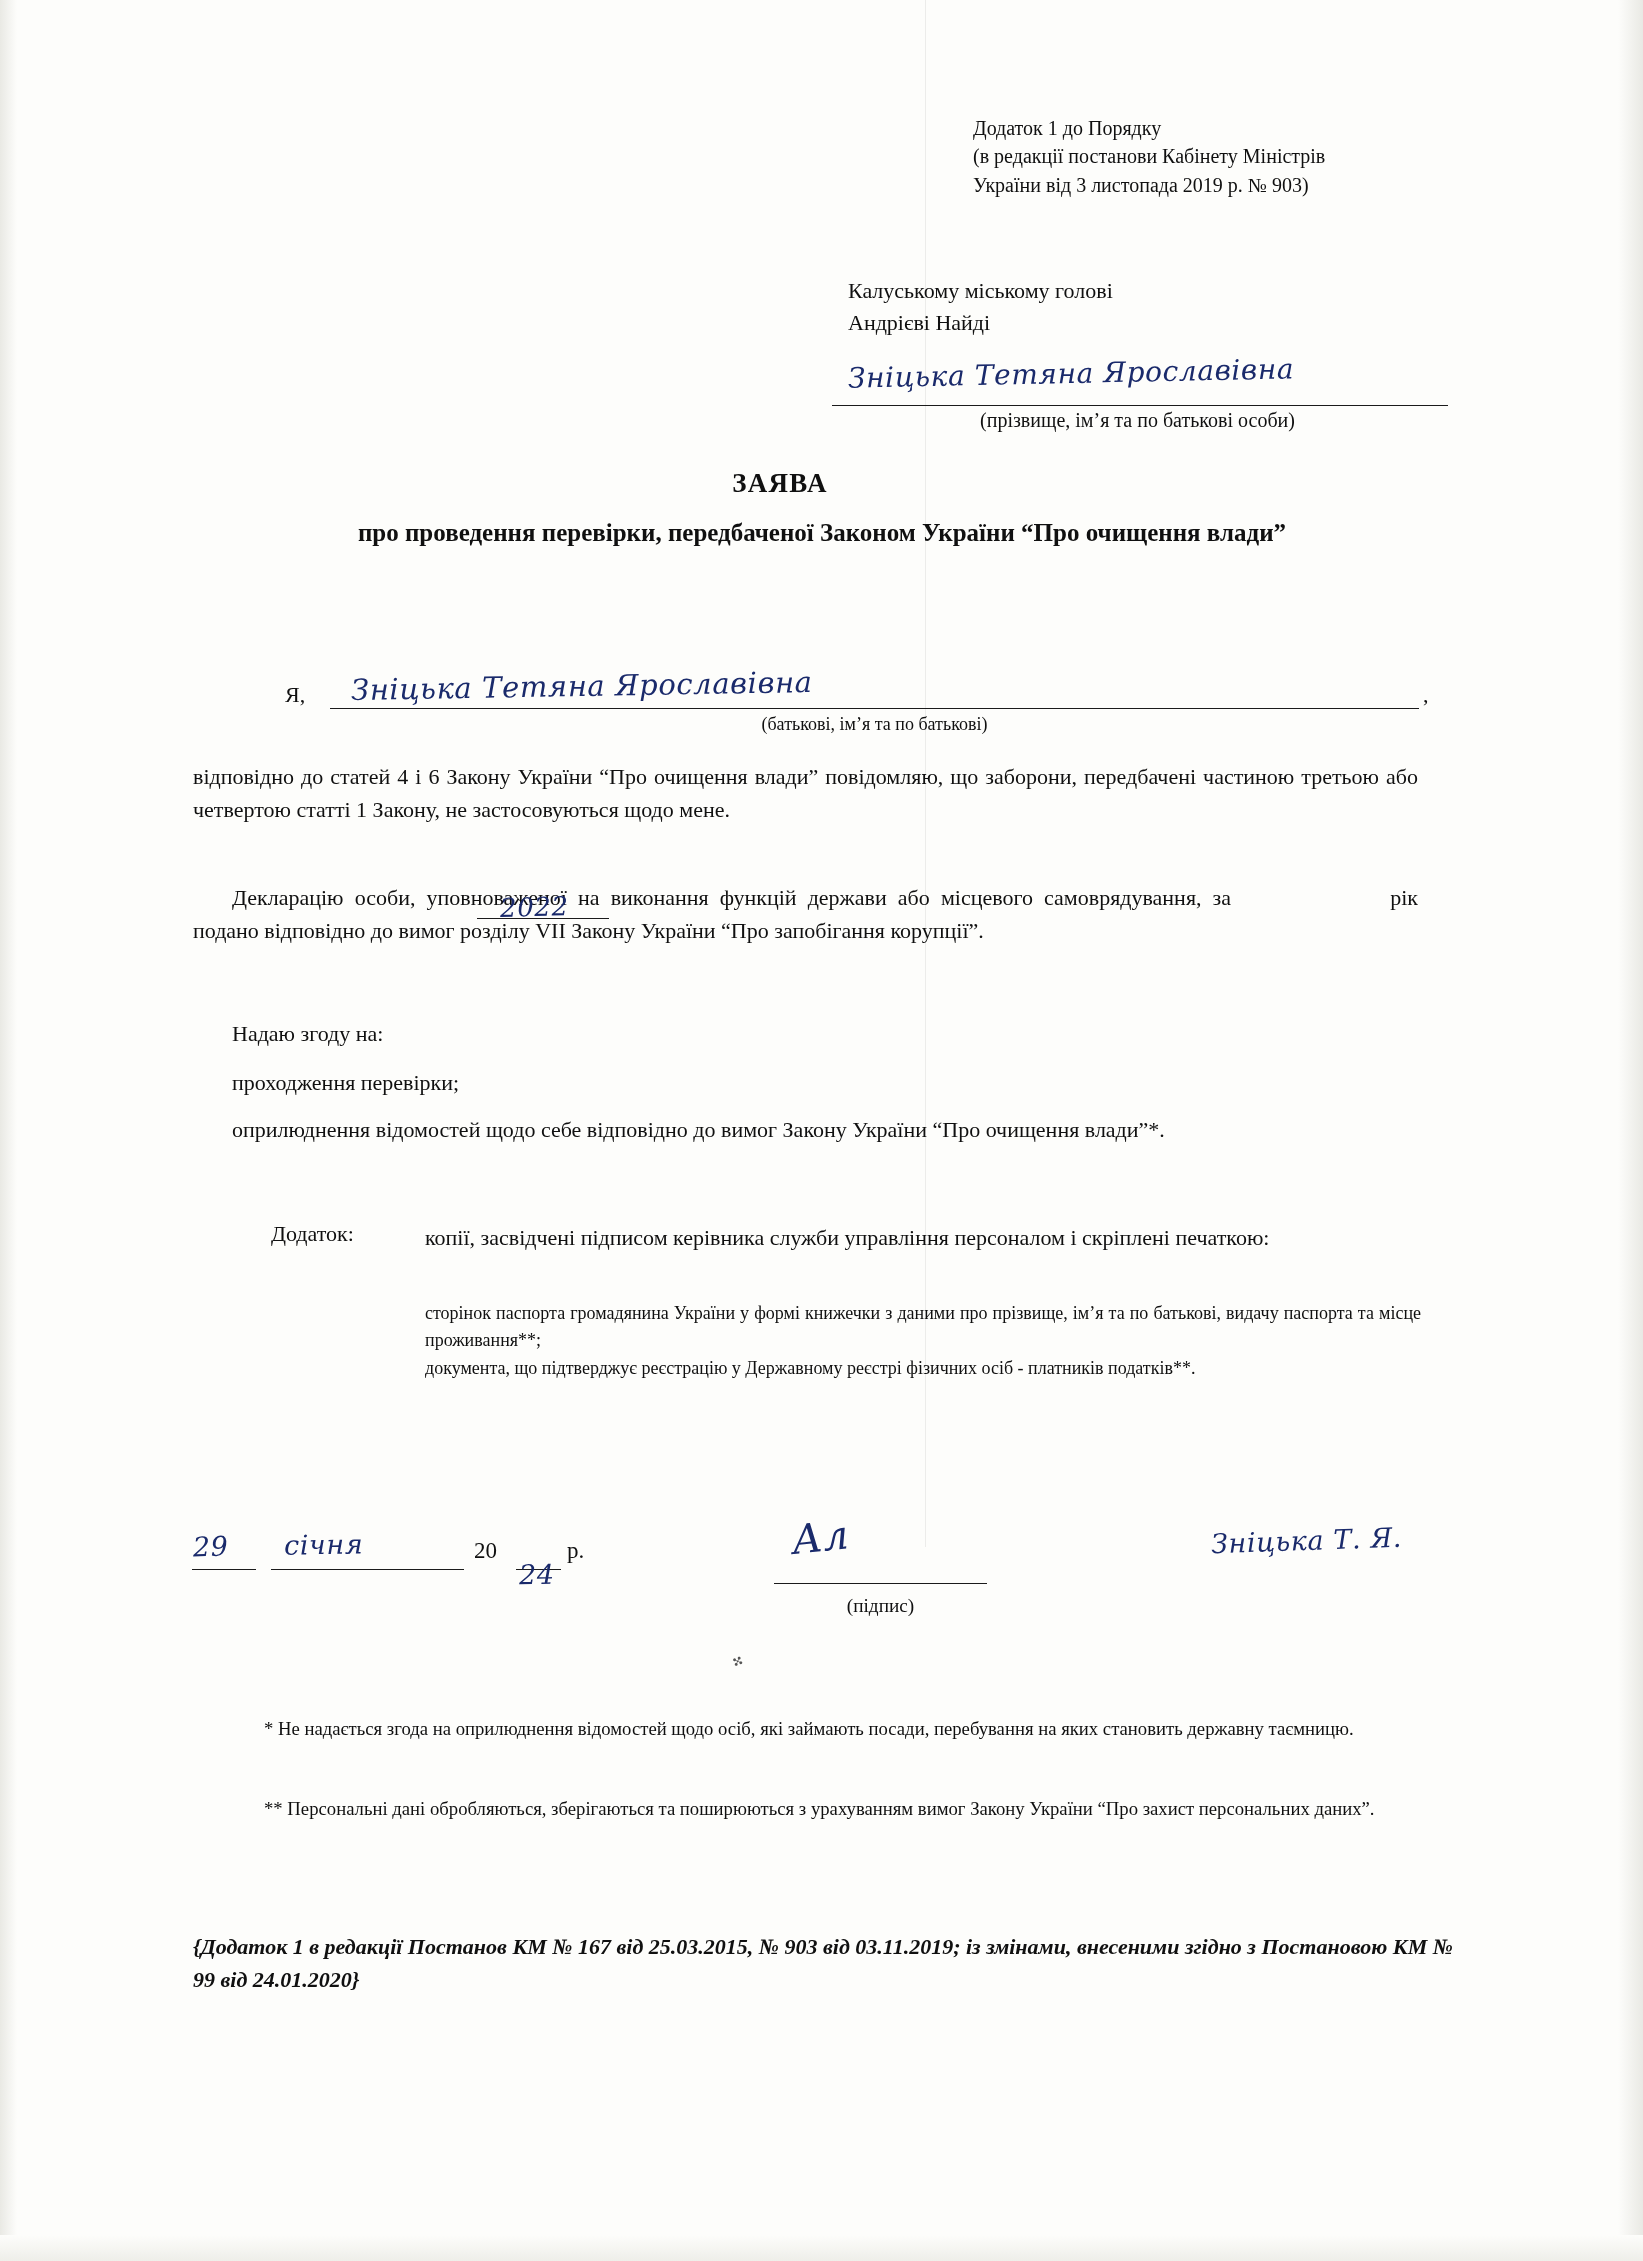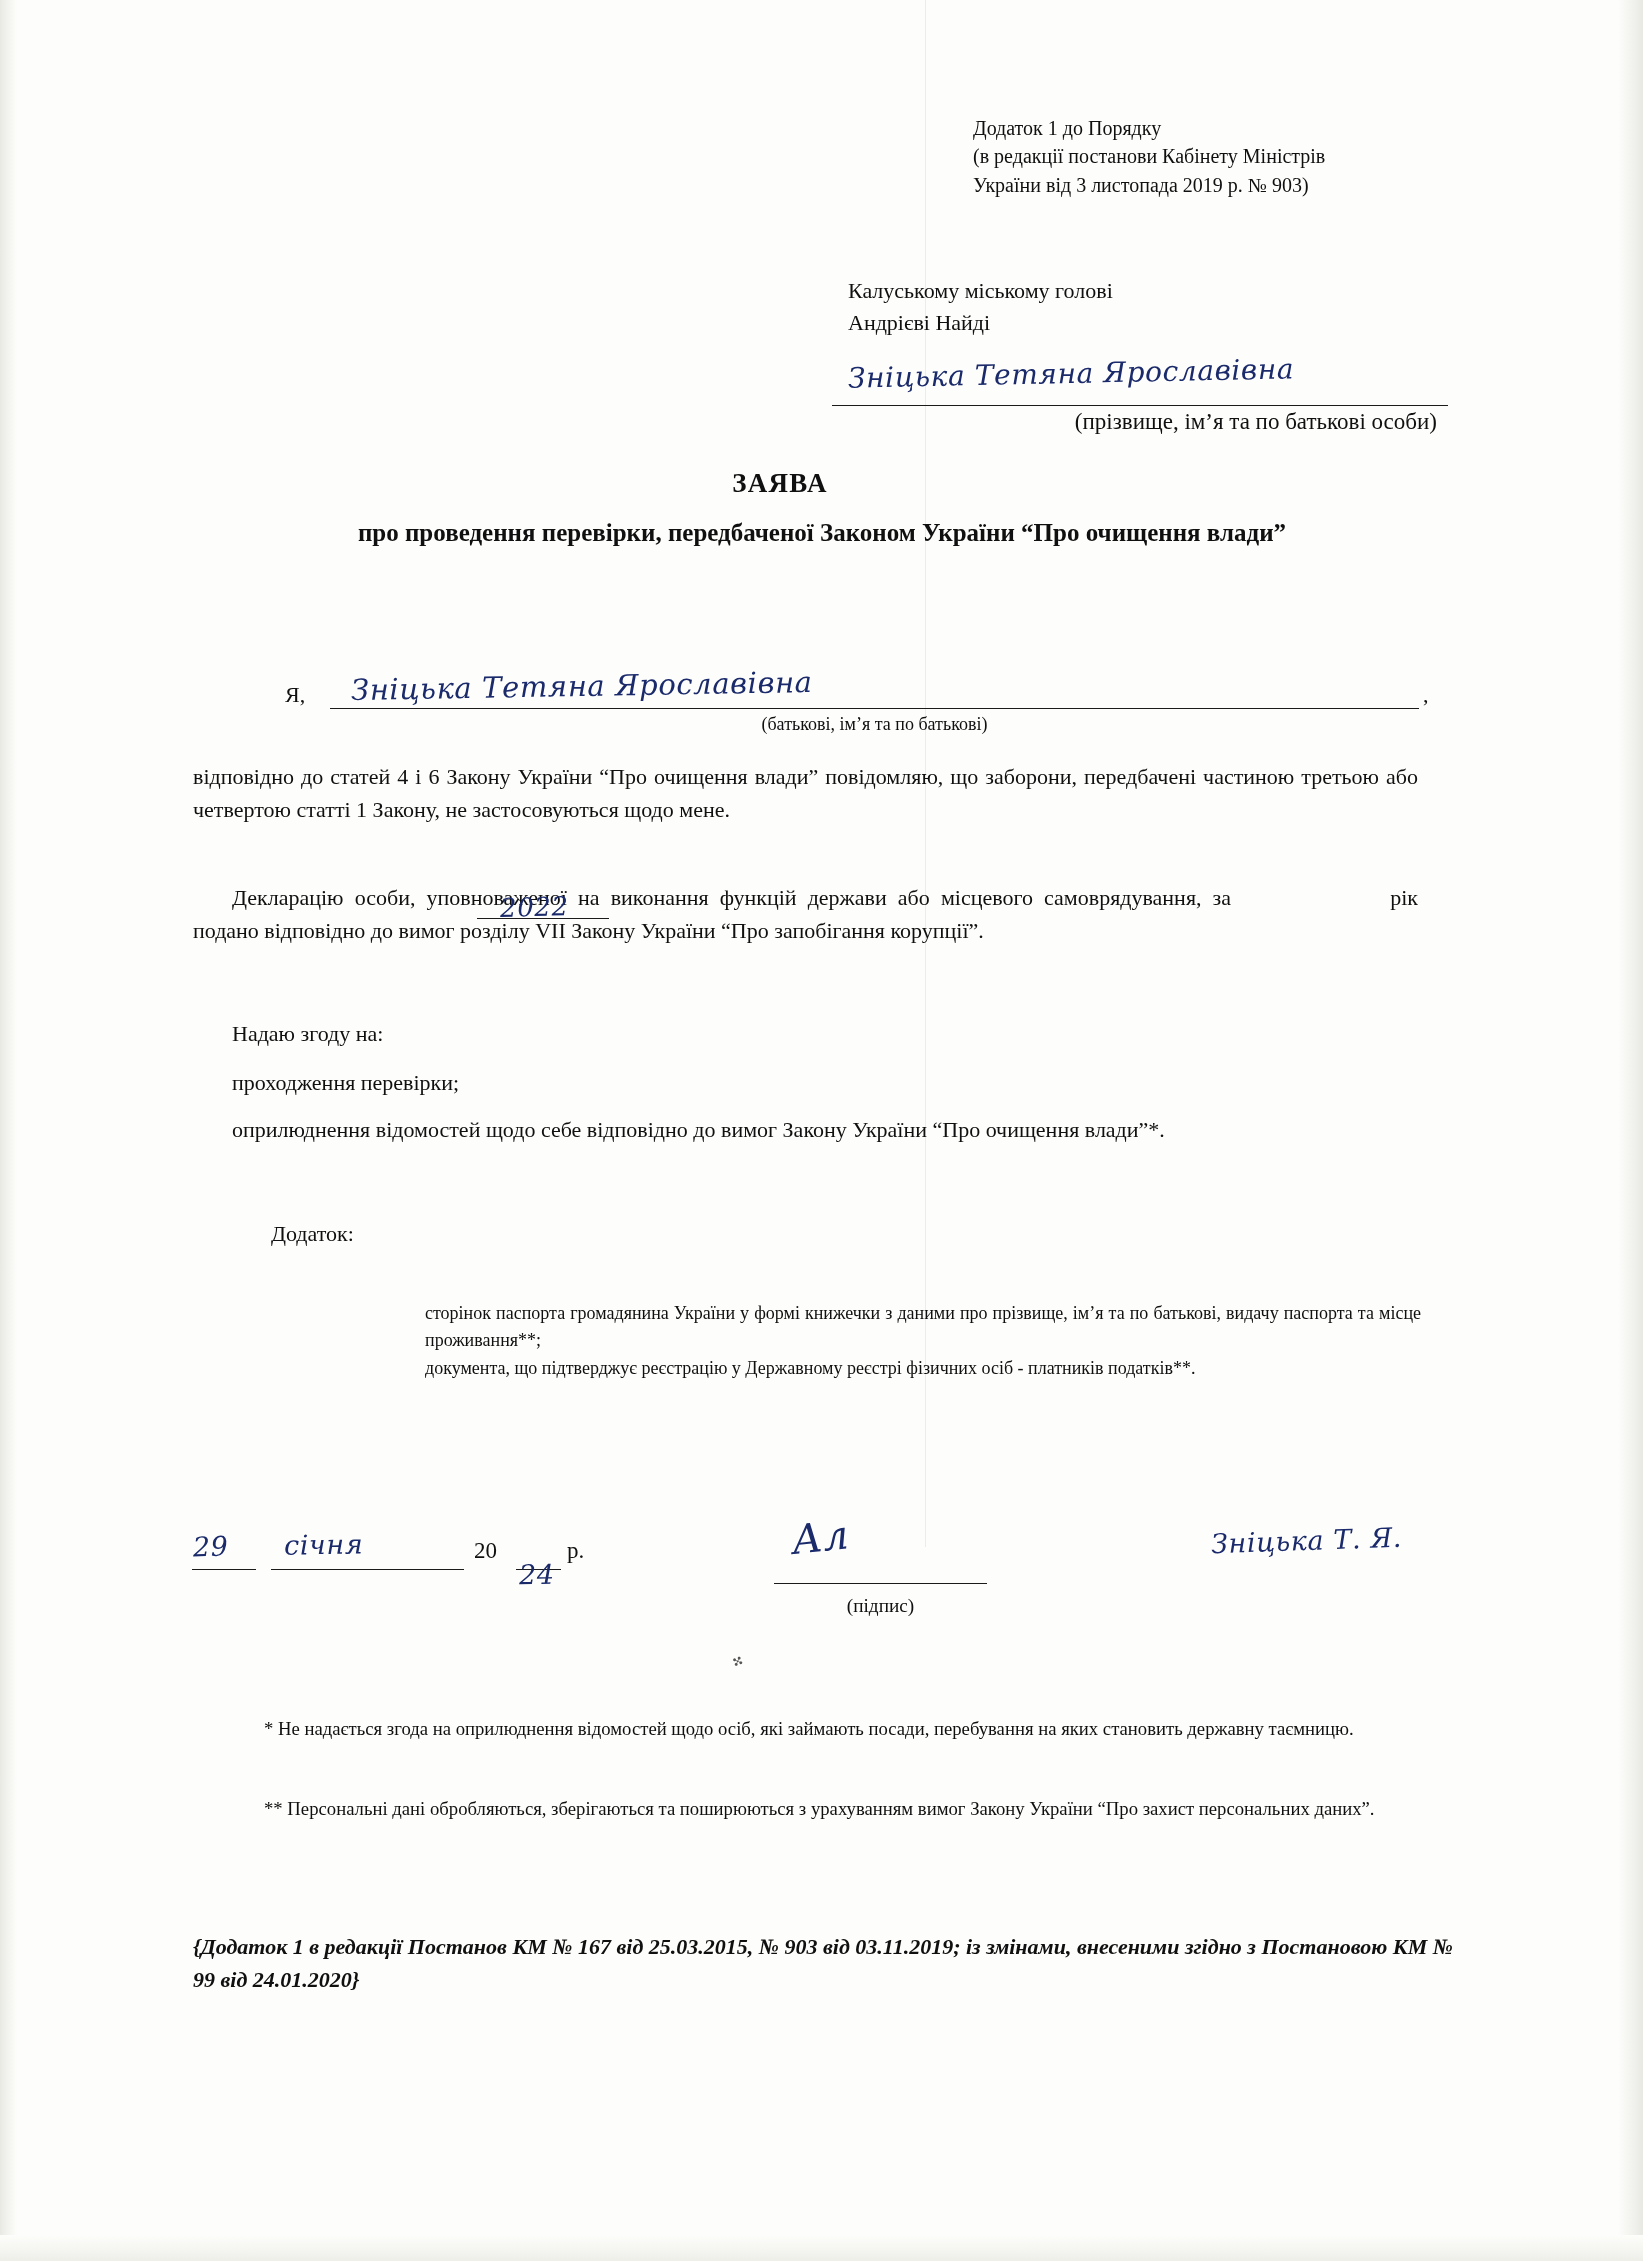--- a/index.html
+++ b/index.html
@@ -94,22 +94,22 @@
     top: 340px;
     left: 848px;
     font-size: 28px;
     transform: rotate(-1.2deg);
   }
   .caption-1 {
     position: absolute;
     top: 392px;
     left: 838px;
     width: 599px;
-    text-align: right;
-    font-size: 23px;
+    text-align: center;
+    font-size: 20px;
   }
 
   
   .title-zayava {
     position: absolute;
     top: 451px;
     left: 0;
     width: 1560px;
     text-align: center;
     font-size: 27px;
@@ -353,20 +353,21 @@
       <span style="display:inline-block;width:148px;"></span><span>рік подано відповідно до вимог розділу VII Закону України “Про запобігання корупції”.</span>
     </div>
     <div class="year-slot"></div>
     <div class="hand hand-year">2022</div>
 
     <div class="para" id="para-3">Надаю згоду на:</div>
     <div class="para" id="para-4">проходження перевірки;</div>
     <div class="para" id="para-5">оприлюднення відомостей щодо себе відповідно до вимог Закону України “Про очищення влади”*.</div>
 
     <div class="dodatok-label">Додаток:</div>
+    <div class="dodatok-body">копії, засвідчені підписом керівника служби управління персоналом і скріплені печаткою:</div>
     <div class="dodatok-list">
       <div>сторінок паспорта громадянина України у формі книжечки з даними про прізвище, ім’я та по батькові, видачу паспорта та місце проживання**;</div>
       <div>документа, що підтверджує реєстрацію у Державному реєстрі фізичних осіб - платників податків**.</div>
     </div>
 
     <div class="date-day-rule"></div>
     <div class="date-month-rule"></div>
     <div class="date-20">20</div>
     <div class="date-year-rule"></div>
     <div class="date-r">р.</div>

